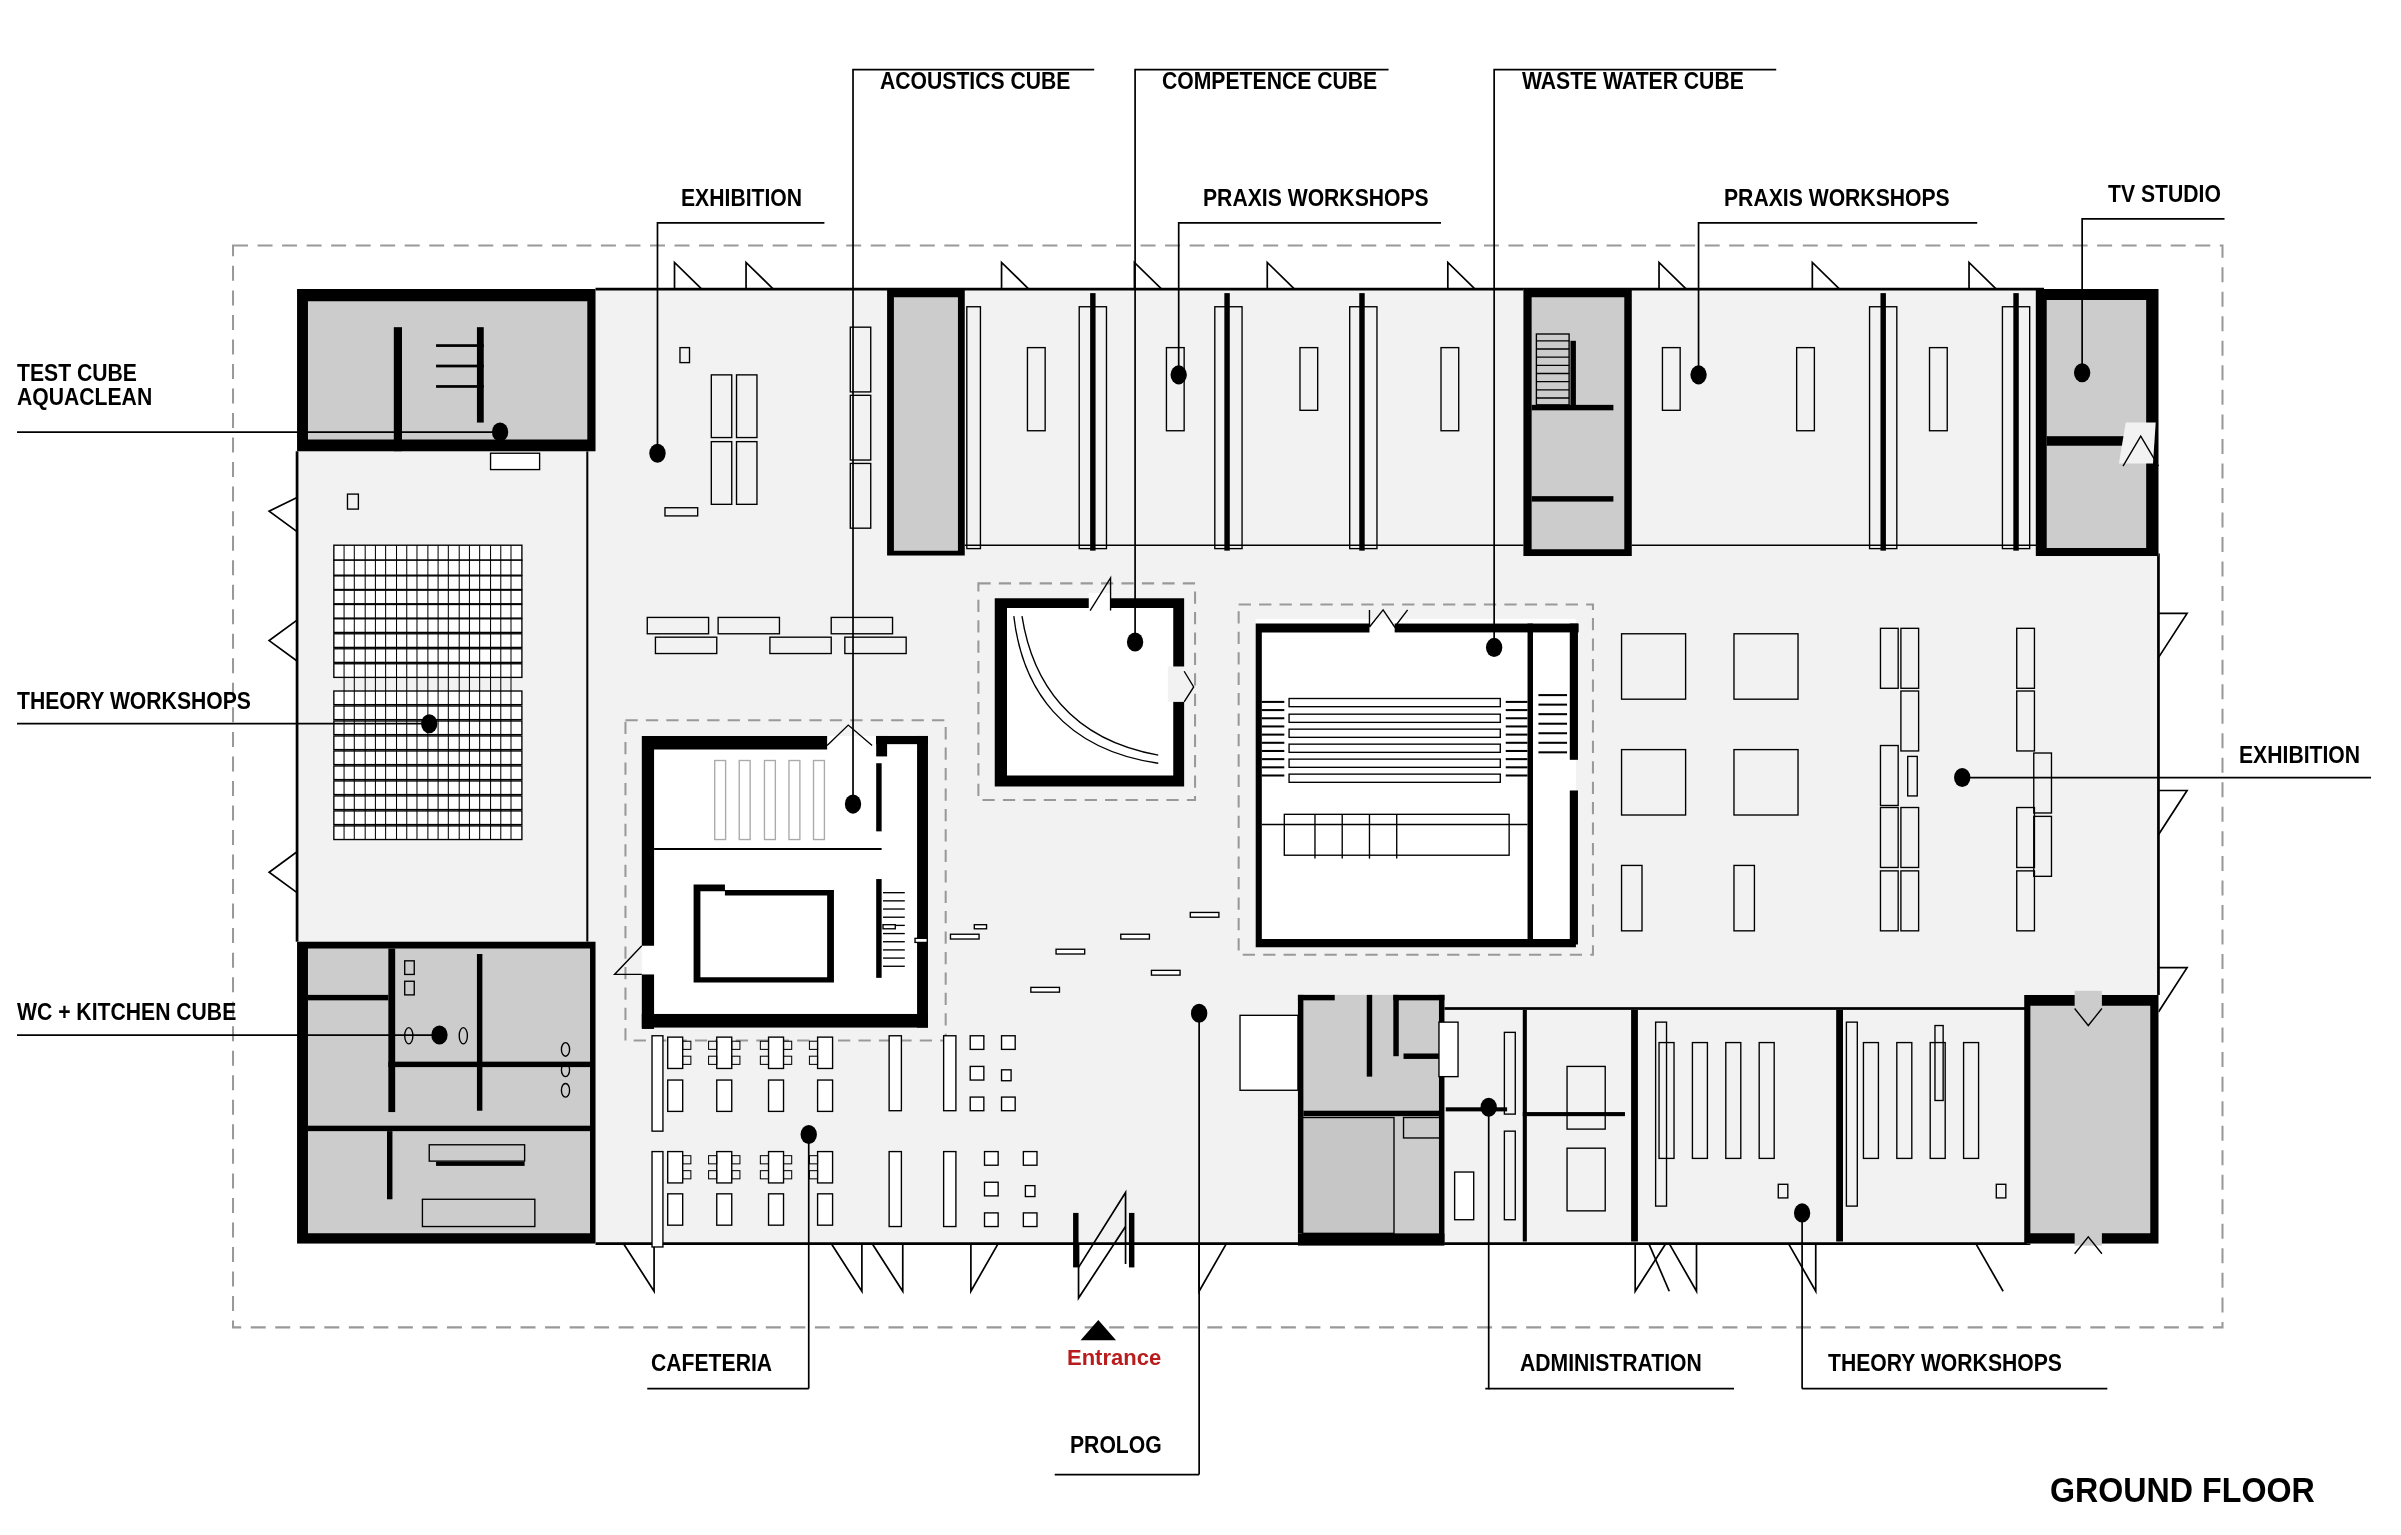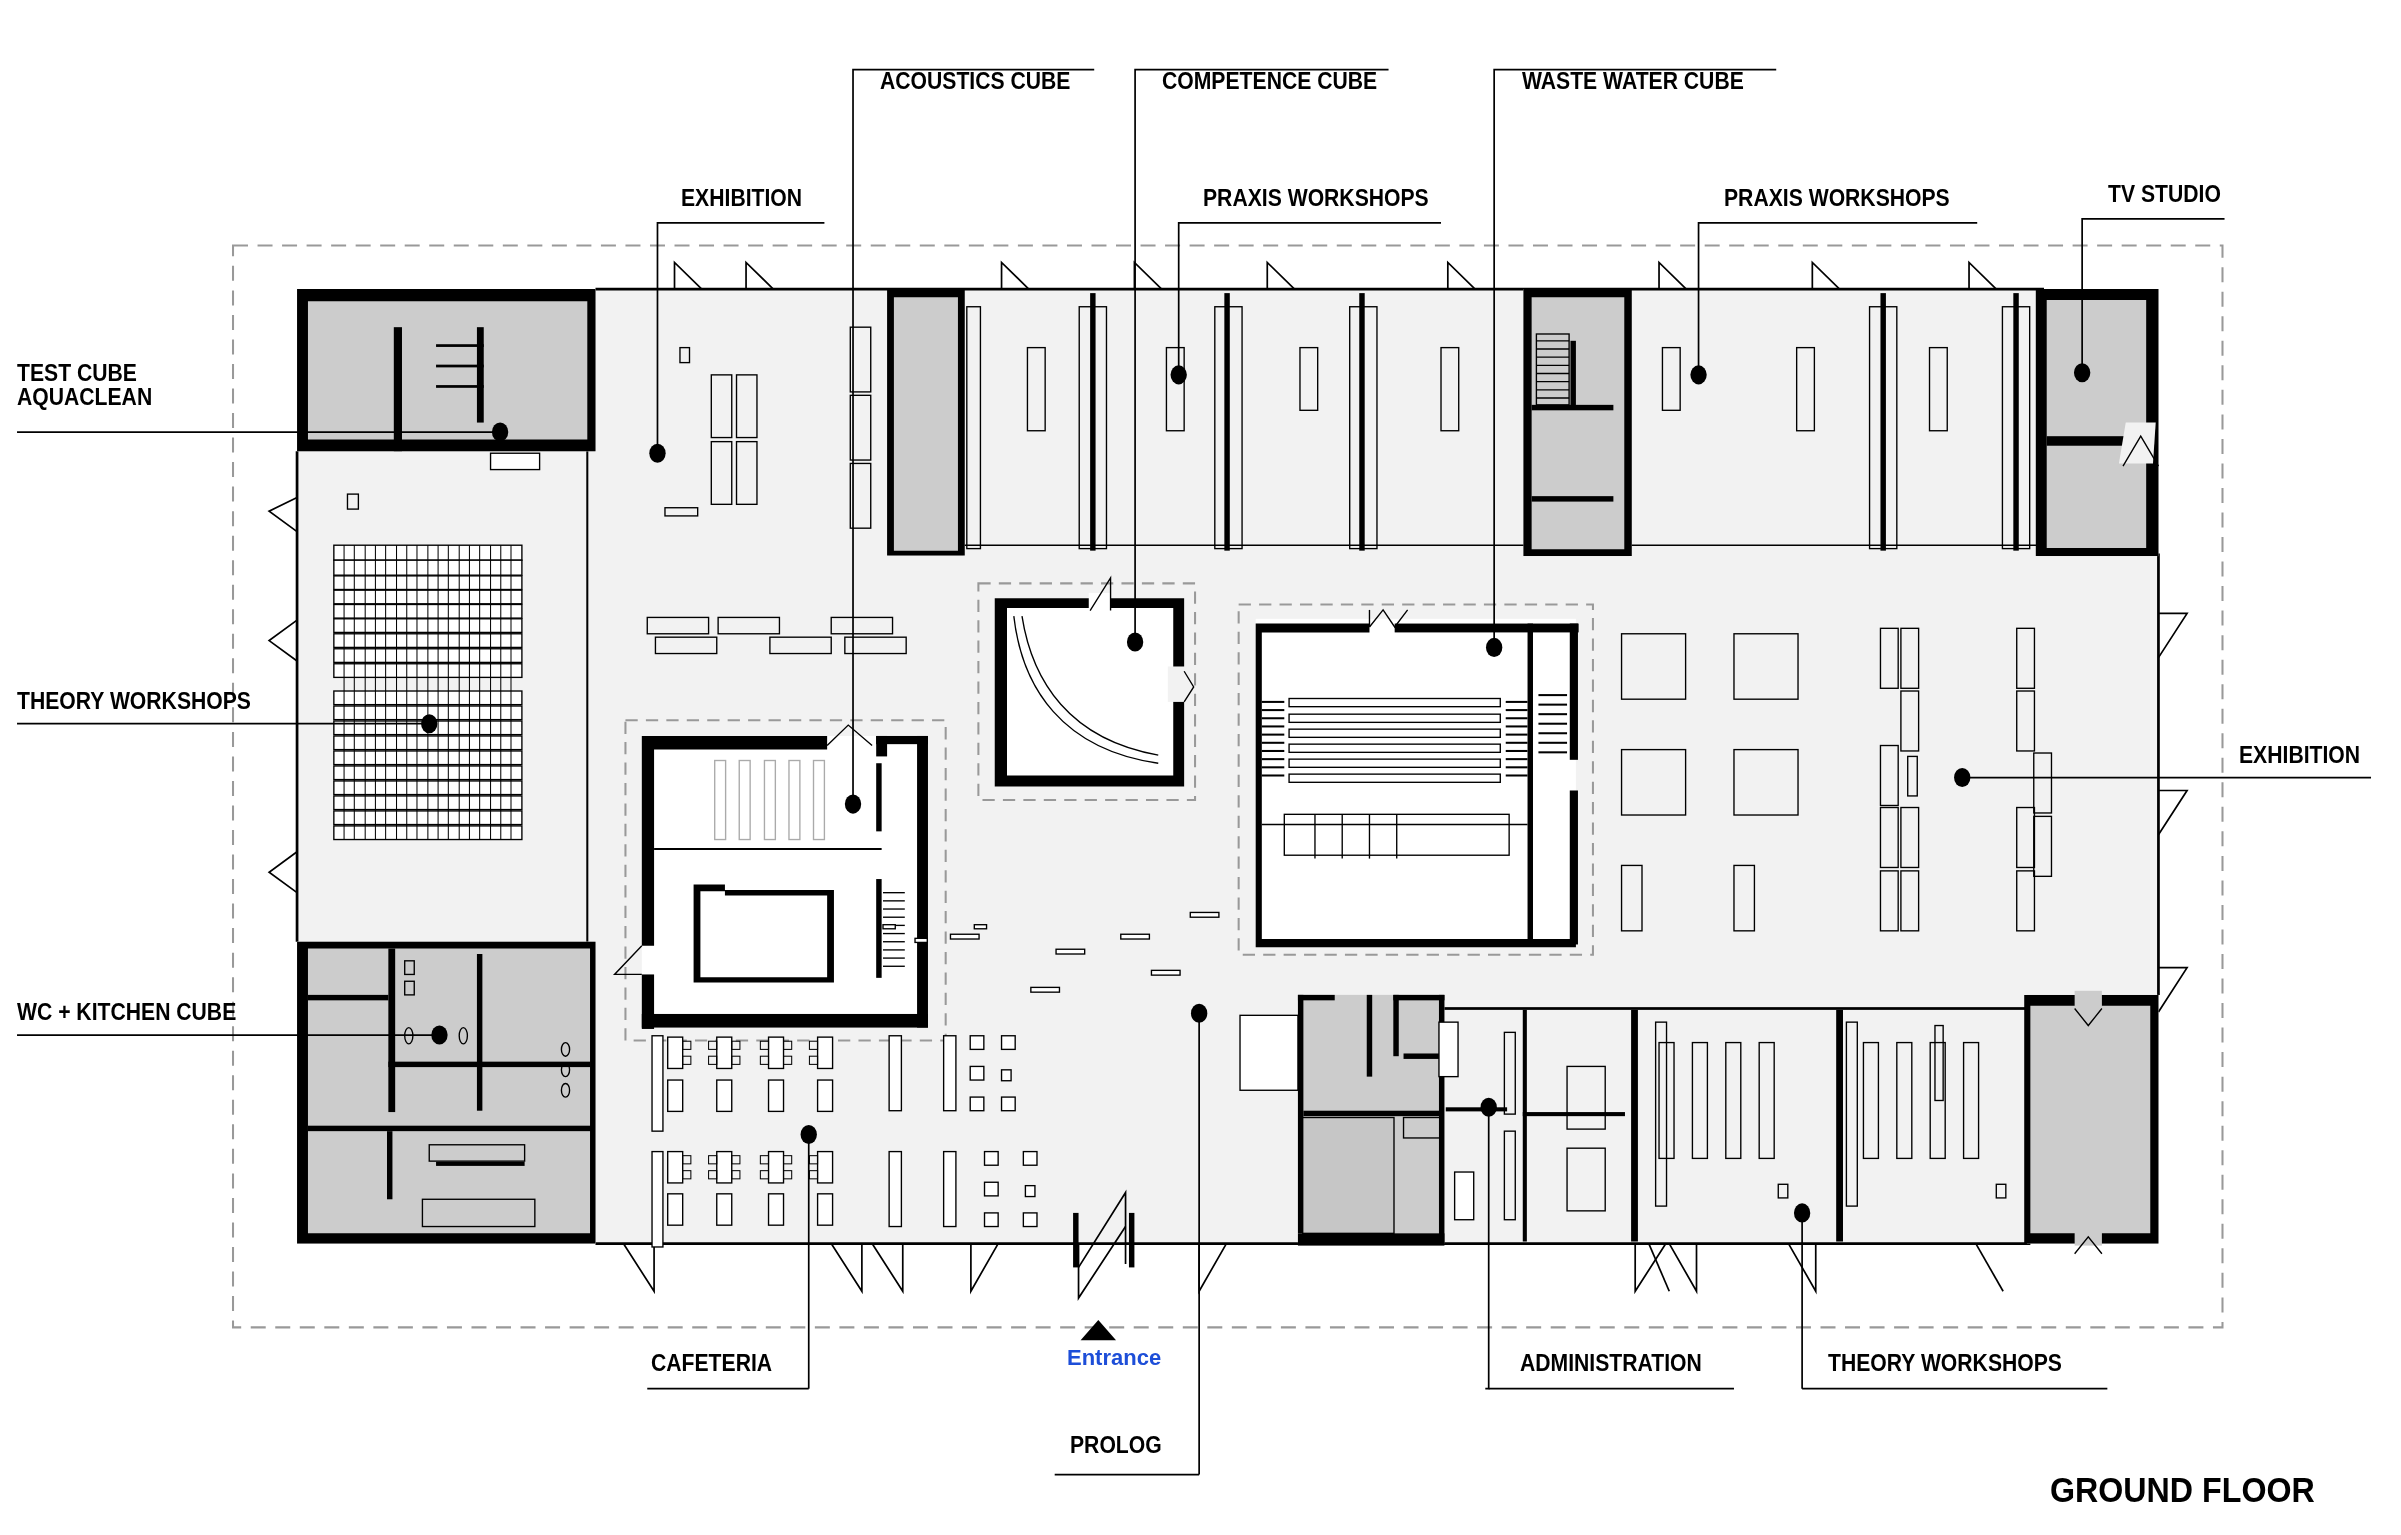--- a/index.html
+++ b/index.html
@@ -1,20 +1,20 @@
 <!DOCTYPE html>
 <html style="font-size:11px"><head>
 <meta charset="utf-8">
 <style>
   html,body{margin:0;padding:0;background:#ffffff;}
   body{width:2401px;height:1536px;position:relative;overflow:hidden;font-family:"Liberation Sans",sans-serif;}
   svg{position:absolute;left:0;top:0;}
   .lbl{position:absolute;font-family:"Liberation Sans",sans-serif;font-weight:bold;color:#000;font-size:23px;letter-spacing:0px;white-space:nowrap;line-height:1.05;transform:scaleX(0.92);transform-origin:left top;}
   .title{position:absolute;font-family:"Liberation Sans",sans-serif;font-weight:bold;font-size:35px;color:#000;white-space:nowrap;transform:scaleX(0.92);transform-origin:left top;}
-  .entr{position:absolute;font-family:"Liberation Sans",sans-serif;font-weight:bold;font-size:22px;color:#1d4ed8;white-space:nowrap;}
+  .entr{position:absolute;font-family:"Liberation Sans",sans-serif;font-weight:bold;font-size:22px;color:#b91c1c;white-space:nowrap;}
 </style>
 </head>
 <body>
 
 <svg width="2401" height="1536" viewBox="0 0 3524 2254" xmlns="http://www.w3.org/2000/svg">
 
   <rect x="342" y="360" width="2920" height="1588" fill="none" stroke="#999" stroke-width="3" stroke-dasharray="22,14"></rect>
 
   <rect x="436" y="424" width="2732" height="1401" fill="#f2f2f2"></rect>
 

